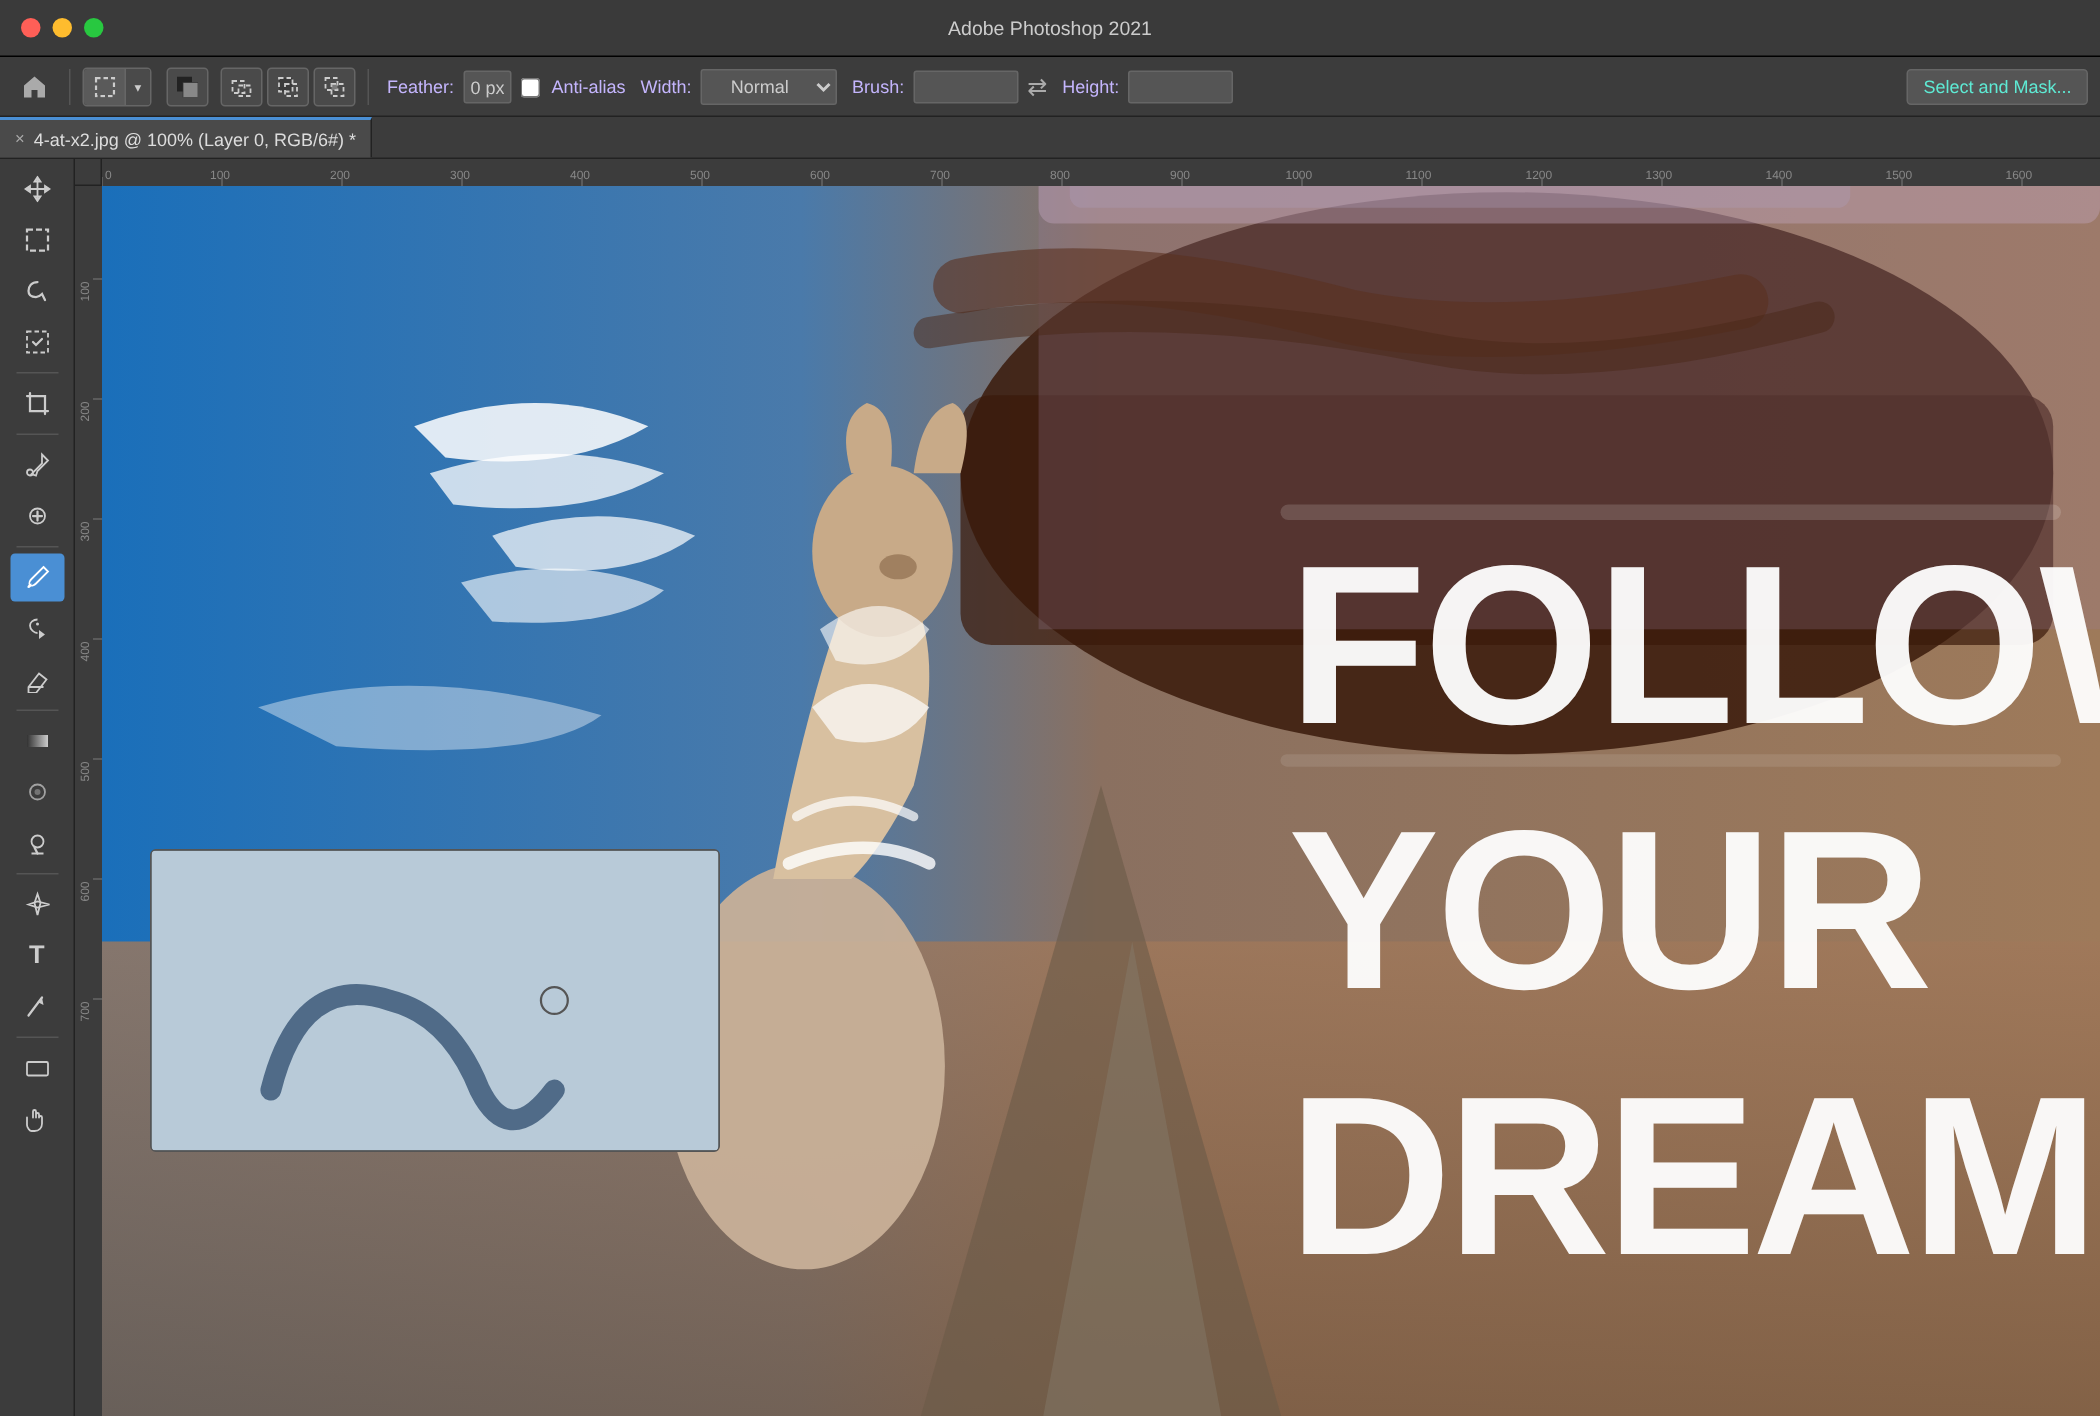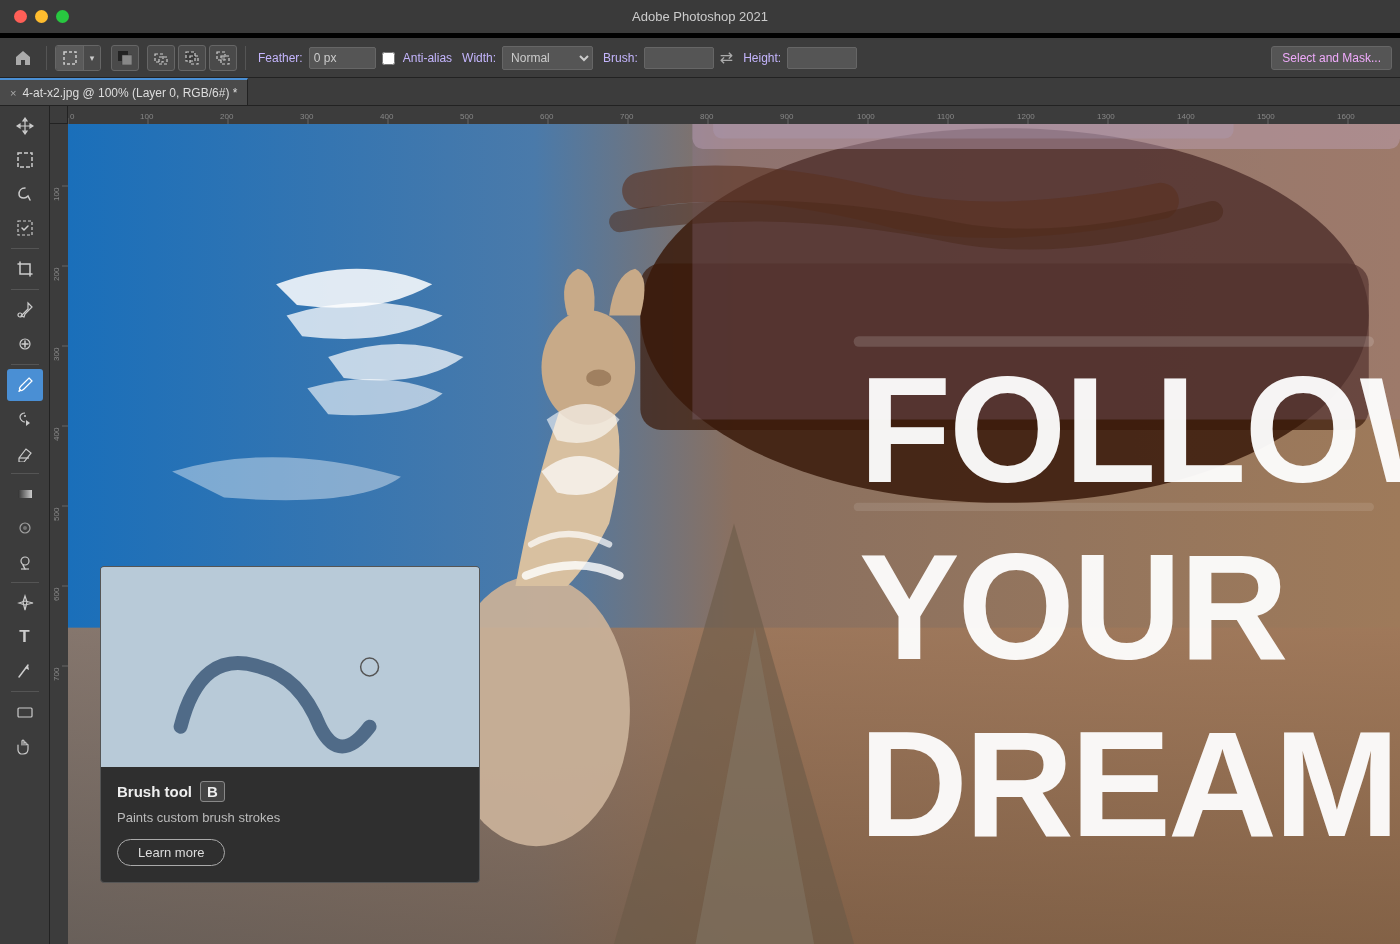--- a/index.html
+++ b/index.html
@@ -16,21 +16,21 @@
 
     
     #titlebar {
       width: 100%;
       height: 38px;
       background: #3a3a3a;
       display: flex;
       align-items: center;
       justify-content: center;
       position: relative;
-      border-bottom: 5px solid #000000;
+      border-bottom: 1px solid #000000;
     }
     #titlebar .window-controls {
       position: absolute;
       left: 14px;
       display: flex;
       gap: 8px;
       align-items: center;
     }
     .wc-btn {
       width: 13px;
@@ -103,44 +103,45 @@
       margin-left: 4px;
     }
     .toolbar-input {
       background: #555;
       border: 1px solid #666;
       color: #ccc;
       font-size: 12px;
       height: 22px;
       padding: 0 4px;
       border-radius: 2px;
-      width: 67px;
+      width: 32px;
     }
     .toolbar-checkbox-group {
       display: flex;
       align-items: flex-end;
       gap: 4px;
     }
     .toolbar-checkbox-group input { cursor: pointer; }
     .toolbar-dropdown {
       background: #555;
       border: 1px solid #666;
       color: #ccc;
       font-size: 12px;
       height: 24px;
       padding: 0 4px;
       border-radius: 2px;
       min-width: 80px;
       cursor: pointer;
+      text-align: center;
     }
     .toolbar-spacer { flex: 1; }
     .toolbar-btn {
       background: #555;
       border: 1px solid #666;
-      color: #f0abfc;
+      color: #5eead4;
       font-size: 12px;
       height: 24px;
       padding: 0 10px;
       border-radius: 3px;
       cursor: pointer;
       white-space: nowrap;
     }
     .toolbar-swap-icon {
       color: #aaa;
       font-size: 16px;
@@ -720,25 +721,17 @@
       <div id="brush-preview">
         <svg class="brush-stroke-preview" viewBox="0 0 380 200">
           <rect width="380" height="200" fill="#b8cad8"></rect>
 
           <path d="M80,160 Q100,80 160,100 Q200,110 220,160 Q240,200 270,160" stroke="#3d5a7a" stroke-width="14" fill="none" stroke-linecap="round" stroke-linejoin="round" opacity="0.85"></path>
 
           <circle cx="270" cy="100" r="9" stroke="#555" stroke-width="1.5" fill="none"></circle>
         </svg>
       </div>
 
-      <div id="brush-info">
-        <div class="brush-tool-name">
-          <span>Brush tool</span>
-          <span class="brush-key">B</span>
-        </div>
-        <div class="brush-desc">Paints custom brush strokes</div>
-        <button class="learn-more-btn">Learn more</button>
-      </div>
     </div>
 
   </div>
 
 </div>
 
 </body></html>

